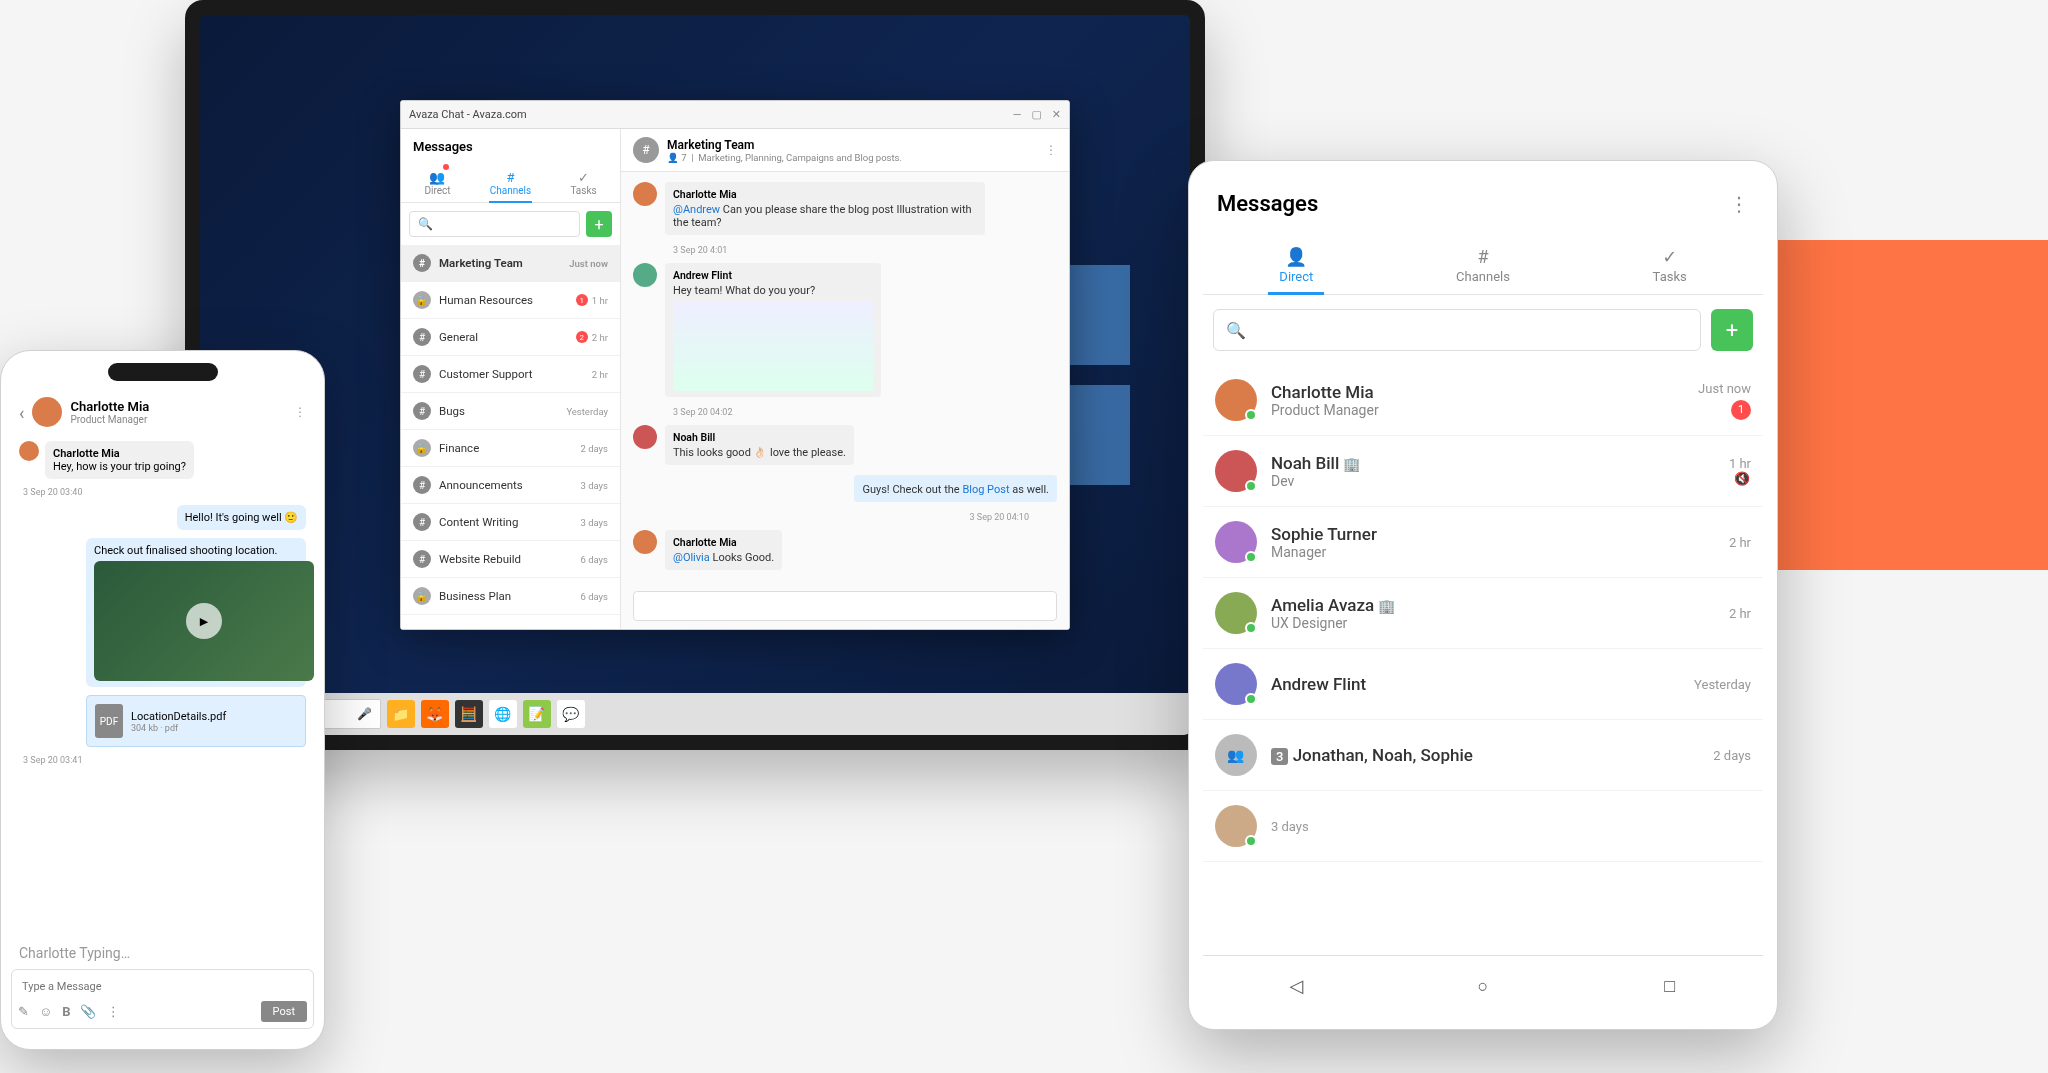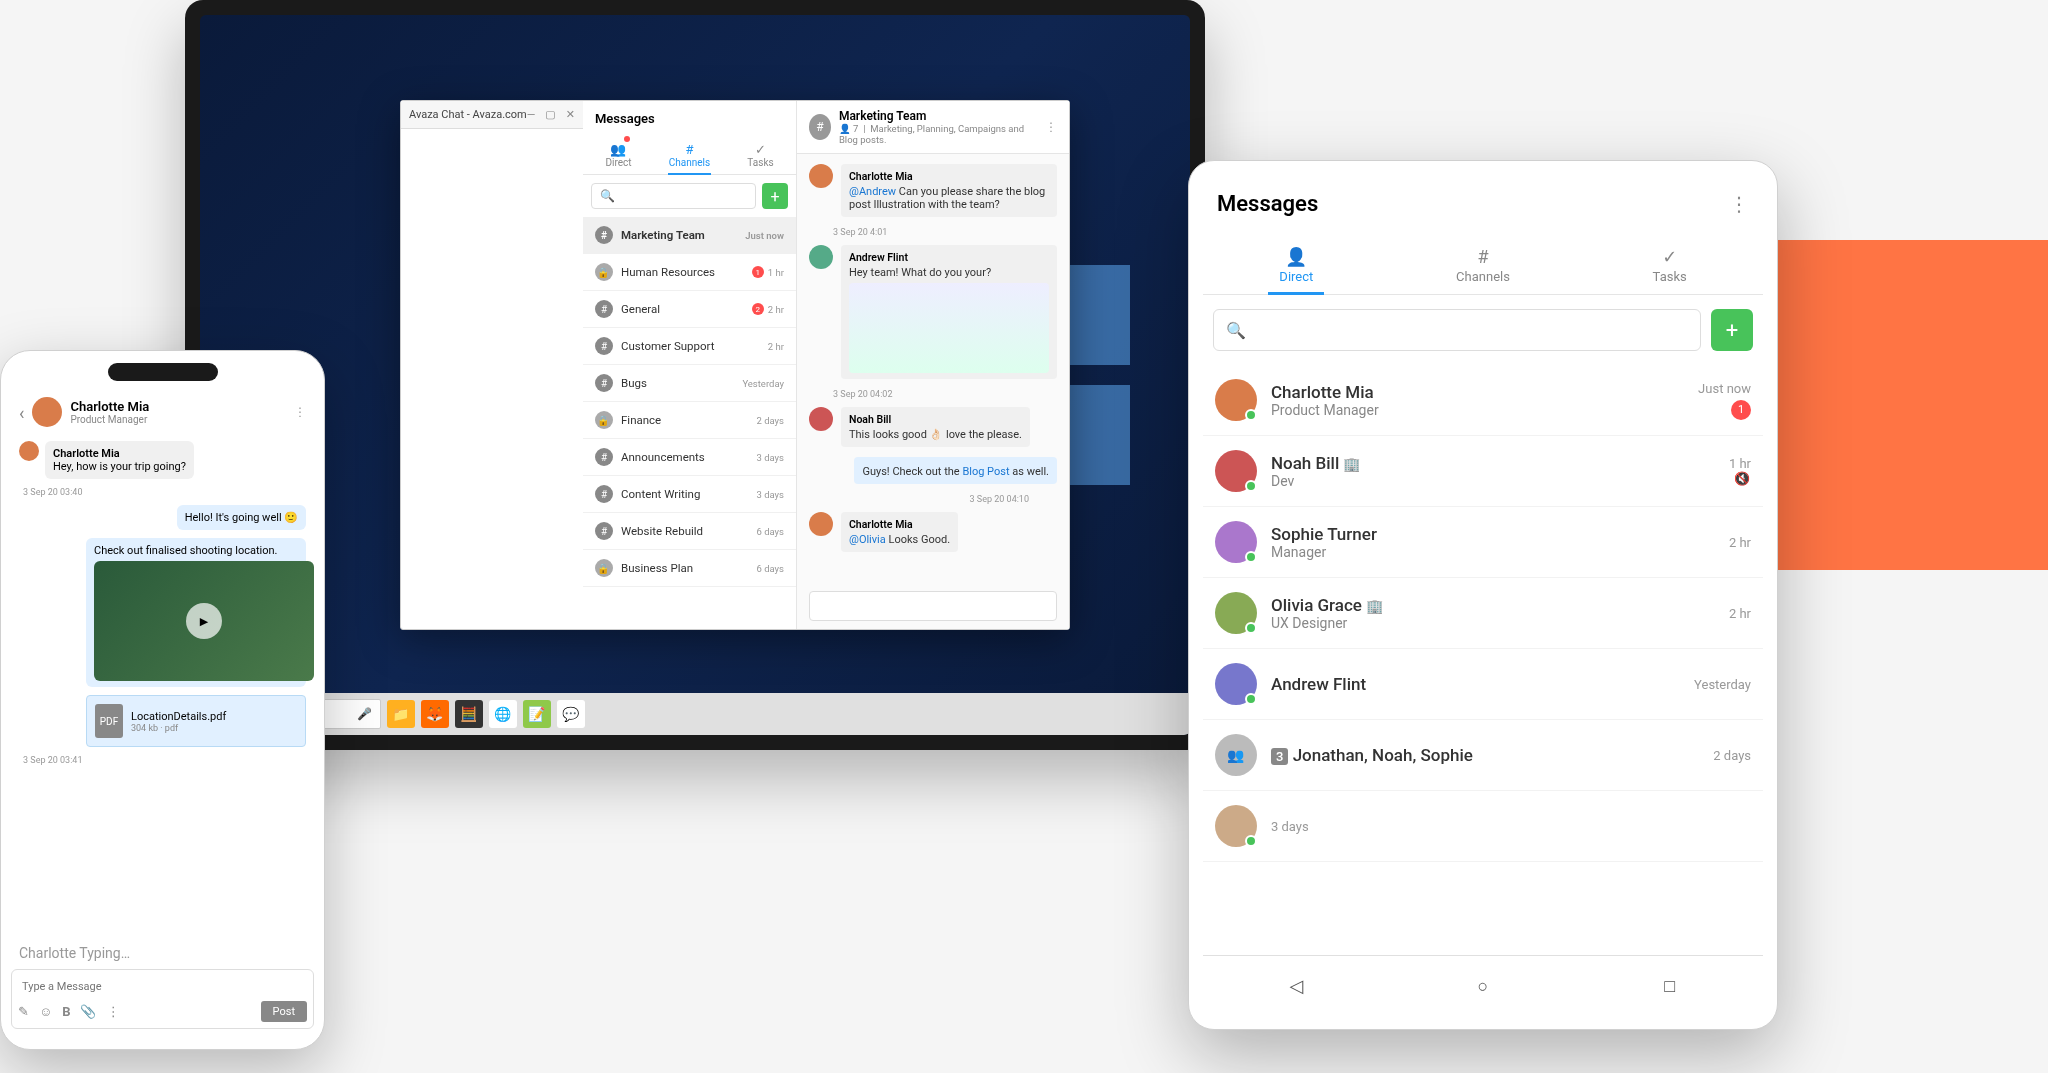--- a/index.html
+++ b/index.html
@@ -20,21 +20,21 @@
 .taskbar-search { flex:0 0 175px; height:30px; background:#fff; border:1px solid #ccc; border-radius:2px; display:flex; align-items:center; padding:0 8px; font-size:12px; color:#555;}
 .taskbar-search span:last-child{margin-left:auto}
 .taskbar .tico { width:28px; height:28px; background:#ffb020; border-radius:3px; display:flex; align-items:center; justify-content:center; font-size:14px;}
 .taskbar .tico.ff{background:#ff6a00}
 .taskbar .tico.calc{background:#333;color:#fff}
 .taskbar .tico.chrome{background:#fff;}
 .taskbar .tico.note{background:#8fc94a}
 .taskbar .tico.app{background:#fff}
 
 
-.app-window { position: absolute; top: 85px; left: 200px; width: 670px; height: 530px; background: #fff; border: 1px solid #ccc; border-radius: 3px; box-shadow: 0 10px 40px rgba(0,0,0,.4); display:flex; flex-direction:row; font-size:12px;justify-content:flex-end; }
+.app-window { position: absolute; top: 85px; left: 200px; width: 670px; height: 530px; background: #fff; border: 1px solid #ccc; border-radius: 3px; box-shadow: 0 10px 40px rgba(0,0,0,.4); display:flex; flex-direction:column; font-size:12px;justify-content:flex-end; }
 .app-titlebar { height: 28px; background: #f6f6f6; border-bottom:1px solid #ddd; display:flex; align-items:center; padding:0 8px; font-size:11px; color:#444;}
 .app-titlebar .winctrls{margin-left:auto; display:flex; gap:10px; color:#888;}
 .app-body { flex:1; display:flex; overflow:hidden;}
 
 
 .app-sidebar { width: 220px; border-right:1px solid #e5e5e5; display:flex; flex-direction:column; background:#fff;}
 .sb-head { padding:10px 12px; font-weight:600; font-size:13px; }
 .sb-tabs { display:flex; border-bottom:1px solid #e5e5e5; }
 .sb-tab { flex:1; text-align:center; padding:6px 0; font-size:10px; color:#888; position:relative;}
 .sb-tab.active { color:#2196f3; }
@@ -60,21 +60,21 @@
 .chat-head .sub{font-size:9.5px;color:#888}
 .chat-head .more{margin-left:auto;color:#999}
 .chat-scroll{flex:1;padding:10px 12px;overflow:auto;font-size:11px}
 .msg{display:flex;gap:8px;margin-bottom:10px}
 .msg .av{width:24px;height:24px;border-radius:50%;background:#d97c4a;flex-shrink:0}
 .msg .bubble{background:#f0f0f0;border-radius:4px;padding:6px 8px;max-width:320px}
 .msg .name{font-weight:600;font-size:10.5px}
 .msg .txt{font-size:11px;color:#333;margin-top:2px}
 .msg.right{justify-content:flex-end}
 .msg.right .bubble{background:#e1f0ff}
-.timestamp{font-size:9px;color:#999;margin:2px 0 8px 24px}
+.timestamp{font-size:9px;color:#999;margin:2px 0 8px 40px}
 .timestamp.right{text-align:right;margin:2px 28px 8px 0}
 .compose{margin:8px 12px;height:30px;background:#fff;border:1px solid #ddd;border-radius:4px}
 
 
 .phone { position:absolute; left:0; top:350px; width:325px; height:700px; background:#fff; border-radius:30px; box-shadow:0 20px 60px rgba(0,0,0,.25); border:1px solid #d0d0d0; z-index:3; padding:40px 10px 20px 10px; display:flex; flex-direction:column; font-size:12px;}
 .phone::before{content:"";position:absolute;top:12px;left:50%;transform:translateX(-50%);width:110px;height:18px;background:#1a1a1a;border-radius:10px}
 .ph-head{display:flex;align-items:center;gap:8px;padding:6px 8px}
 .ph-head .back{color:#888;font-size:18px}
 .ph-head .av{width:30px;height:30px;border-radius:50%;background:#d97c4a}
 .ph-head .nm{font-weight:600;font-size:13px}
@@ -442,21 +442,21 @@
         </div>
       <div class="meta">
           <div>2 hr</div>
         </div>
     </div>
     <div class="tab-item">
       <div class="av" style="background:#8a5">
           <div class="on"></div>
         </div>
       <div class="info">
-          <div class="nm"><span>Olivia Grace</span> <span class="building">🏢</span></div>
+          <div class="nm"><span>Amelia Avaza</span> <span class="building">🏢</span></div>
           <div class="sub">UX Designer</div>
         </div>
       <div class="meta">
           <div>2 hr</div>
         </div>
     </div>
     <div class="tab-item">
       <div class="av" style="background:#77c">
           <div class="on"></div>
         </div>

